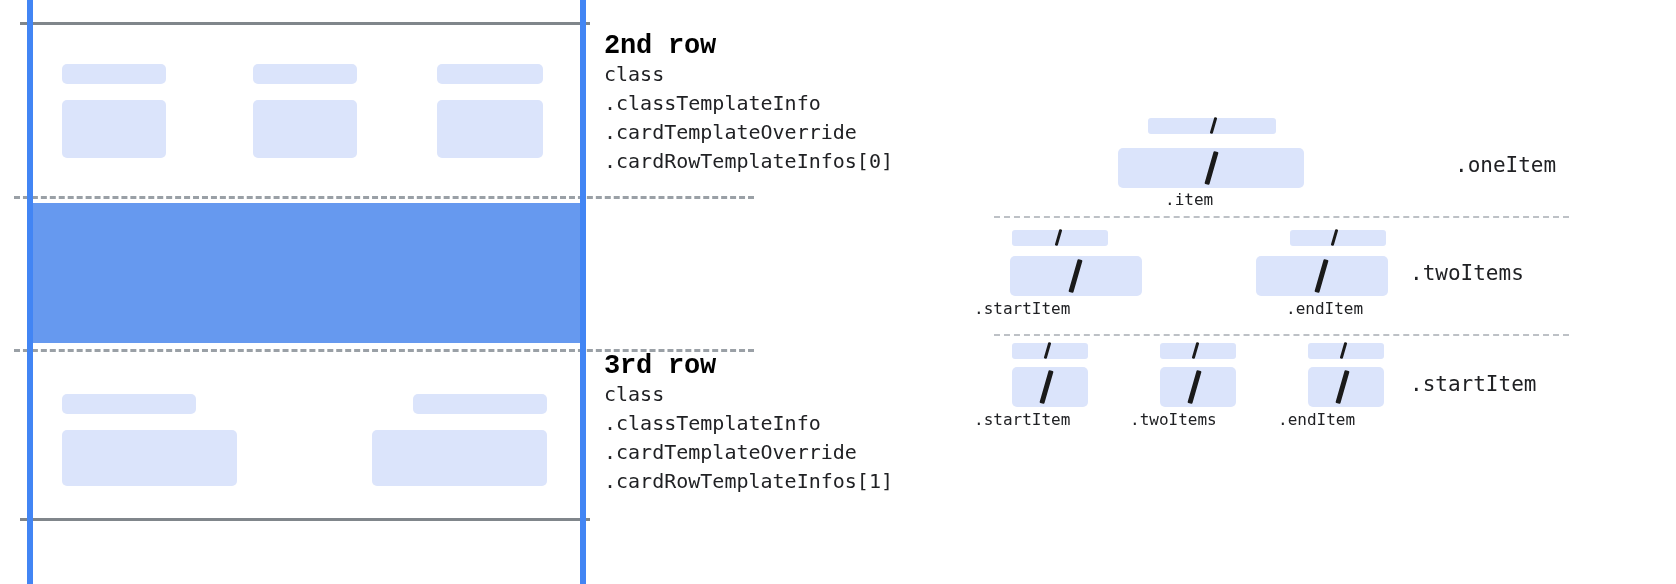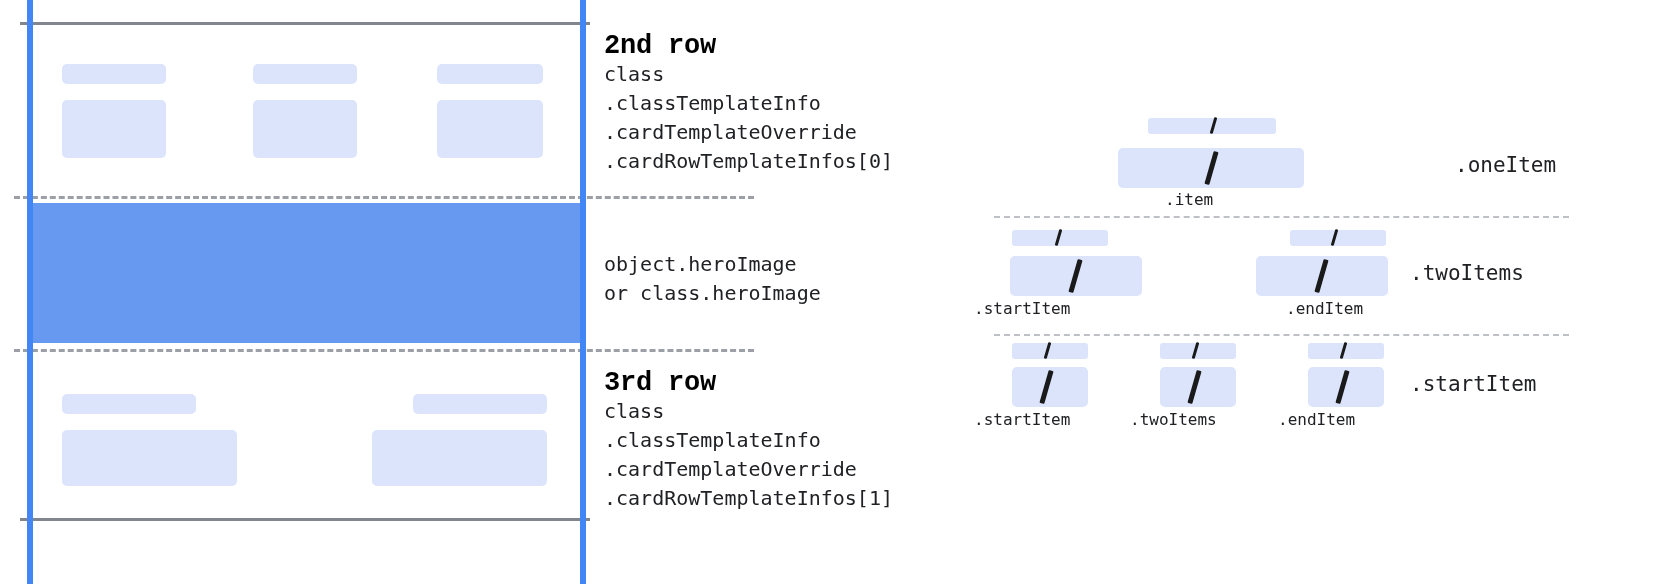--- a/index.html
+++ b/index.html
@@ -58,21 +58,21 @@
     font-size:27px;font-weight:bold;color:#000000;
     line-height:1.05;letter-spacing:-0.2px;
   }
   .anno-code{
     font-family:"DejaVu Sans Mono",monospace;
     font-size:20px;color:#202124;line-height:1.44;
     white-space:pre;
   }
   #anno-2nd{left:604px;top:32px;}
   #anno-hero{left:604px;top:250px;}
-  #anno-3rd{left:604px;top:369px;}
+  #anno-3rd{left:604px;top:352px;}
 
   
   .items-panel{position:absolute;left:960px;top:0;width:716px;height:584px;}
 
   .vdash{
     position:absolute;left:34px;width:575px;height:0;
     border-top:2px dashed #bdc1c6;
   }
   .vdash.v1{top:216px;}
   .vdash.v2{top:334px;}
@@ -176,24 +176,20 @@
   </div>
 
   <div class="anno" id="anno-2nd">
     <div class="anno-title">2nd row</div>
     <div class="anno-code">class
 .classTemplateInfo
 .cardTemplateOverride
 .cardRowTemplateInfos[0]</div>
   </div>
 
-  <div class="anno" id="anno-hero">
-    <div class="anno-code">object.heroImage
-or class.heroImage</div>
-  </div>
 
   <div class="anno" id="anno-3rd">
     <div class="anno-title">3rd row</div>
     <div class="anno-code">class
 .classTemplateInfo
 .cardTemplateOverride
 .cardRowTemplateInfos[1]</div>
   </div>
 
   <div class="items-panel">

